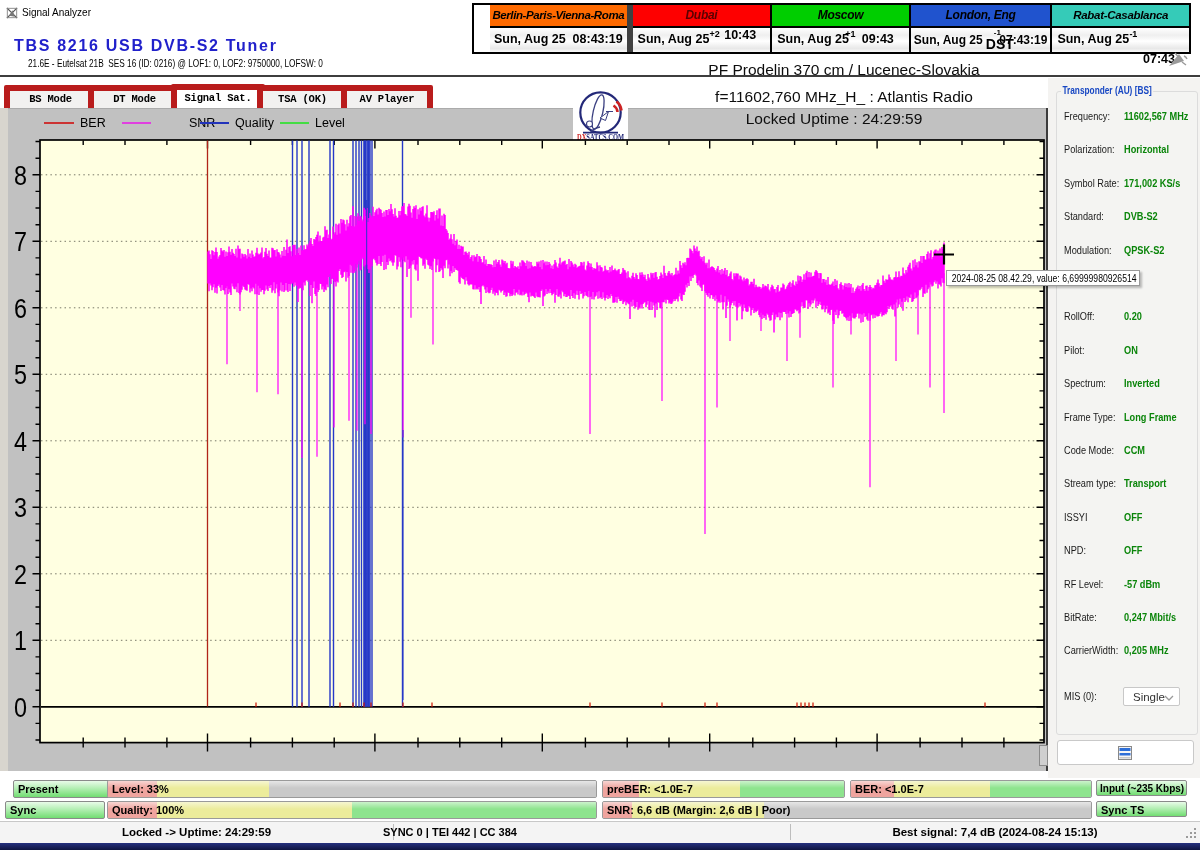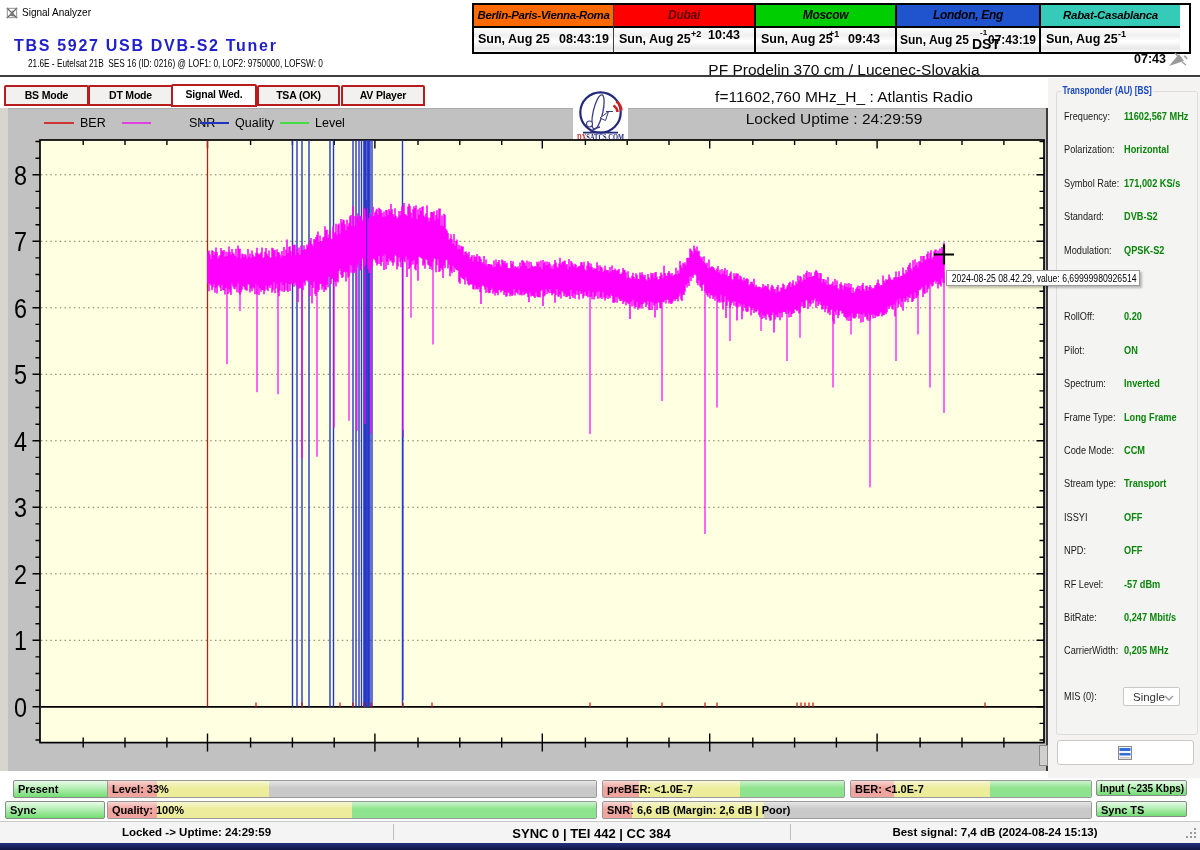--- a/index.html
+++ b/index.html
@@ -4,22 +4,22 @@
 html,body{margin:0;padding:0;}
 body{width:1200px;height:850px;position:relative;overflow:hidden;
  font-family:"Liberation Sans",sans-serif;background:#FFFFFF;}
 .abs{position:absolute;}
 .b{font-weight:bold;}
 .sqz{transform:scaleX(0.75);transform-origin:0 0;white-space:nowrap;}
 .clockname{font-size:12px;font-weight:bold;font-style:italic;text-align:center;
  line-height:21px;height:21px;border-bottom:2px solid #000;letter-spacing:-0.3px;}
 .clockrow{height:24px;background:linear-gradient(#FFFFFF,#EFEFEF 30%,#FFFFFF 55%,#E8E8E8 85%,#F8F8F8);
  font-size:12.5px;font-weight:bold;position:relative;}
-.tab{position:absolute;top:85px;height:17px;background:#F2F1F0;border:2px solid #b91c1c;
- border-radius:2px 2px 0 0;font-size:10.5px;letter-spacing:-0.2px;font-weight:bold;text-align:center;line-height:17px;}
+.tab{position:absolute;top:85px;height:17px;background:#F2F1F0;border:6px solid #b91c1c;
+ border-radius:2px 2px 0 0;font-size:10.5px;letter-spacing:-0.2px;font-weight:bold;text-align:center;line-height:17px;font-family:Liberation Mono, monospace;}
 .gv{color:#0A850A;font-weight:bold;font-size:11.5px;white-space:nowrap;transform:scaleX(0.80);transform-origin:0 0;}
 .gl{color:#1a1a1a;font-size:11.5px;white-space:nowrap;transform:scaleX(0.80);transform-origin:0 0;}
 .greenbox{background:linear-gradient(#E9FBE9,#AEEDAE 50%,#72DD72);border:1px solid #8a8a8a;
  border-radius:2px;font-size:11px;font-weight:bold;color:#000;line-height:16px;padding-left:4px;white-space:nowrap;}
 .bar{border:1px solid #9a9a9a;border-radius:2px;font-size:11px;font-weight:bold;color:#000;
  line-height:16px;position:absolute;overflow:hidden;white-space:nowrap;}
 .bar span{position:relative;z-index:5;padding-left:4px;}
 .seg{position:absolute;top:0;bottom:0;}
 .shine{position:absolute;left:0;right:0;top:0;height:7px;background:linear-gradient(rgba(255,255,255,.55),rgba(255,255,255,0));z-index:4;}
 .hdr{position:absolute;left:644px;width:400px;text-align:center;color:#0d0d0d;}
@@ -27,21 +27,21 @@
 <body>
 
 <svg class="abs" style="left:5px;top:6px" width="14" height="14" viewBox="0 0 15 15">
  <path d="M2 2L13 13M2 13L13 2" stroke="#555" stroke-width="1.4"></path>
  <path d="M2.5 2.5h10v10h-10z" fill="none" stroke="#888" stroke-width="1"></path>
  <path d="M4.5 10.5l3.5-6 2.5 7z" fill="#777"></path>
 </svg>
 <div class="abs" style="left:22px;top:6px;font-size:11.5px;color:#000;transform:scaleX(0.87);transform-origin:0 0;white-space:nowrap;">Signal Analyzer</div>
 
 <div class="abs" style="left:472px;top:3px;width:715px;border:2px solid #000;display:flex;background:#fff;">
-  <div style="width:139px;border-right:1px solid #404040;">
+  <div style="width:139px;border-right:6px solid #404040;padding-left:16px;">
     <div class="clockname" style="background:#FF6A00;font-size:11.5px;letter-spacing:-0.4px;">Berlin-Paris-Vienna-Roma</div>
     <div class="clockrow">
         <span class="abs" style="left:4px;top:4px;">Sun, Aug 25</span>
         <span class="abs" style="right:4px;top:4px;">08:43:19</span>
       </div>
   </div>
   <div style="width:140px;border-right:2px solid #000;">
     <div class="clockname" style="background:#FE0000;color:#5A0000;">Dubai</div>
     <div class="clockrow">
         <span class="abs" style="left:5px;top:4px;">Sun, Aug 25</span>
@@ -69,34 +69,34 @@
   <div style="width:139px;">
     <div class="clockname" style="background:#35CBB8;font-size:11.5px;">Rabat-Casablanca</div>
     <div class="clockrow">
         <span class="abs" style="left:5px;top:4px;">Sun, Aug 25</span>
         <span class="abs" style="left:77px;top:1px;font-size:9px;">-1</span>
         <span class="abs" style="right:14px;top:4px;margin-top:20px;">07:43</span>
       </div>
   </div>
 </div>
 
-<div class="abs" style="left:14px;top:37px;font-size:16px;font-weight:bold;color:#2121CB;white-space:nowrap;letter-spacing:1.7px;">TBS 5927 USB DVB-S2 Tuner</div>
+<div class="abs" style="left:14px;top:37px;font-size:16px;font-weight:bold;color:#2121CB;white-space:nowrap;letter-spacing:1.7px;">TBS 8216 USB DVB-S2 Tuner</div>
 <div class="abs sqz" style="left:28px;top:57px;font-size:11px;color:#000;">21.6E - Eutelsat 21B&nbsp; SES 16 (ID: 0216) @ LOF1: 0, LOF2: 9750000, LOFSW: 0</div>
 
 <div class="hdr" style="top:61px;font-size:15.5px;">PF Prodelin 370 cm / Lucenec-Slovakia</div>
 <div class="abs" style="left:0;top:75px;width:1200px;height:2px;background:#3d3d3d;"></div>
 
 <svg class="abs" style="left:1164px;top:50px" width="30" height="20" viewBox="0 0 30 20">
  <path d="M5 16L15 4l5 7z" fill="#9a9a9a"></path>
  <path d="M11 3l3 3.5M18 12l4 3M20 6a6 6 0 0 1 3 3" stroke="#9a9a9a" stroke-width="1.4" fill="none"></path>
 </svg>
 
 <div class="tab" style="left:4px;width:81px;">BS Mode</div>
 <div class="tab" style="left:88px;width:81px;">DT Mode</div>
-<div class="tab" style="left:171px;width:82px;background:#FFFFFF;top:84px;height:19px;">Signal Wed.</div>
+<div class="tab" style="left:171px;width:82px;background:#FFFFFF;top:84px;height:19px;">Signal Sat.</div>
 <div class="tab" style="left:257px;width:79px;">TSA (OK)</div>
 <div class="tab" style="left:341px;width:80px;">AV Player</div>
 
 <div class="hdr" style="top:88px;font-size:15.5px;">f=11602,760 MHz_H_ : Atlantis Radio</div>
 
 <div class="abs" style="left:0px;top:108px;width:8px;height:663px;background:#D8D5CE;"></div>
 <div class="abs" style="left:8px;top:108px;width:1039px;height:663px;background:#C1C1C1;border-top:1px solid #ABABAB;box-sizing:border-box;"></div>
 <div class="abs" style="left:1046px;top:108px;width:2px;height:663px;background:#3c3c3c;"></div>
 <div class="abs" style="left:1039px;top:745px;width:9px;height:21px;background:#CFCFCF;border:1px solid #8a8a8a;box-sizing:border-box;z-index:6;"></div>
 
@@ -215,21 +215,21 @@
 <div class="bar" style="left:602px;top:780px;width:241px;height:16px;background:#CBCBCB;font-size:11px;"><div class="seg" style="left:0.0%;width:15.0%;background:#EFA49E;"></div><div class="seg" style="left:15.0%;width:42.0%;background:#ECEC9B;"></div><div class="seg" style="left:57.0%;width:43.0%;background:#8EE48E;"></div><div class="shine"></div><span>preBER: &lt;1.0E-7</span></div>
 <div class="bar" style="left:850px;top:780px;width:240px;height:16px;background:#c4b5fd;font-size:11px;"><div class="seg" style="left:0.0%;width:18.0%;background:#EFA49E;"></div><div class="seg" style="left:18.0%;width:40.0%;background:#ECEC9B;"></div><div class="seg" style="left:58.0%;width:42.0%;background:#8EE48E;"></div><div class="shine"></div><span>BER: &lt;1.0E-7</span></div>
 <div class="bar" style="left:602px;top:801px;width:488px;height:16px;background:#CBCBCB;font-size:11px;"><div class="seg" style="left:0.0%;width:6.0%;background:#EFA49E;"></div><div class="seg" style="left:6.0%;width:27.0%;background:#ECEC9B;"></div><div class="seg" style="left:33.0%;width:67.0%;background:#C9C9C9;"></div><div class="shine"></div><span>SNR: 6,6 dB (Margin: 2,6 dB | Poor)</span></div>
 <div class="abs greenbox" style="left:1096px;top:780px;width:91px;height:16px;font-size:10px;padding-left:3px;box-sizing:border-box;">Input (~235 Kbps)</div>
 <div class="abs greenbox" style="left:1096px;top:801px;width:91px;height:16px;box-sizing:border-box;">Sync TS</div>
 
 <div class="abs" style="left:0;top:821px;width:1200px;height:22px;background:#F4F4F4;border-top:1px solid #C8C8C8;"></div>
 <div class="abs" style="left:393px;top:824px;width:1px;height:16px;background:#BDBDBD;"></div>
 <div class="abs" style="left:790px;top:824px;width:1px;height:16px;background:#BDBDBD;"></div>
 <div class="abs b" style="left:0;top:826px;width:393px;text-align:center;font-size:11.5px;">Locked -&gt; Uptime: 24:29:59</div>
-<div class="abs b" style="left:393px;top:826px;width:397px;text-align:center;font-size:13px;">SYNC 0 | TEI 442 | CC 384</div>
+<div class="abs b" style="left:383px;top:826px;width:397px;text-align:left;font-size:11px;">SYNC 0 | TEI 442 | CC 384</div>
 <div class="abs b" style="left:790px;top:826px;width:410px;text-align:center;font-size:11.5px;">Best signal: 7,4 dB (2024-08-24 15:13)</div>
 <svg class="abs" style="left:1186px;top:828px;" width="12" height="12">
     <g fill="#9a9a9a">
       <rect x="8" y="0" width="2" height="2"></rect>
       <rect x="4" y="4" width="2" height="2"></rect>
       <rect x="8" y="4" width="2" height="2"></rect>
       <rect x="0" y="8" width="2" height="2"></rect>
       <rect x="4" y="8" width="2" height="2"></rect>
       <rect x="8" y="8" width="2" height="2"></rect>
     </g>

